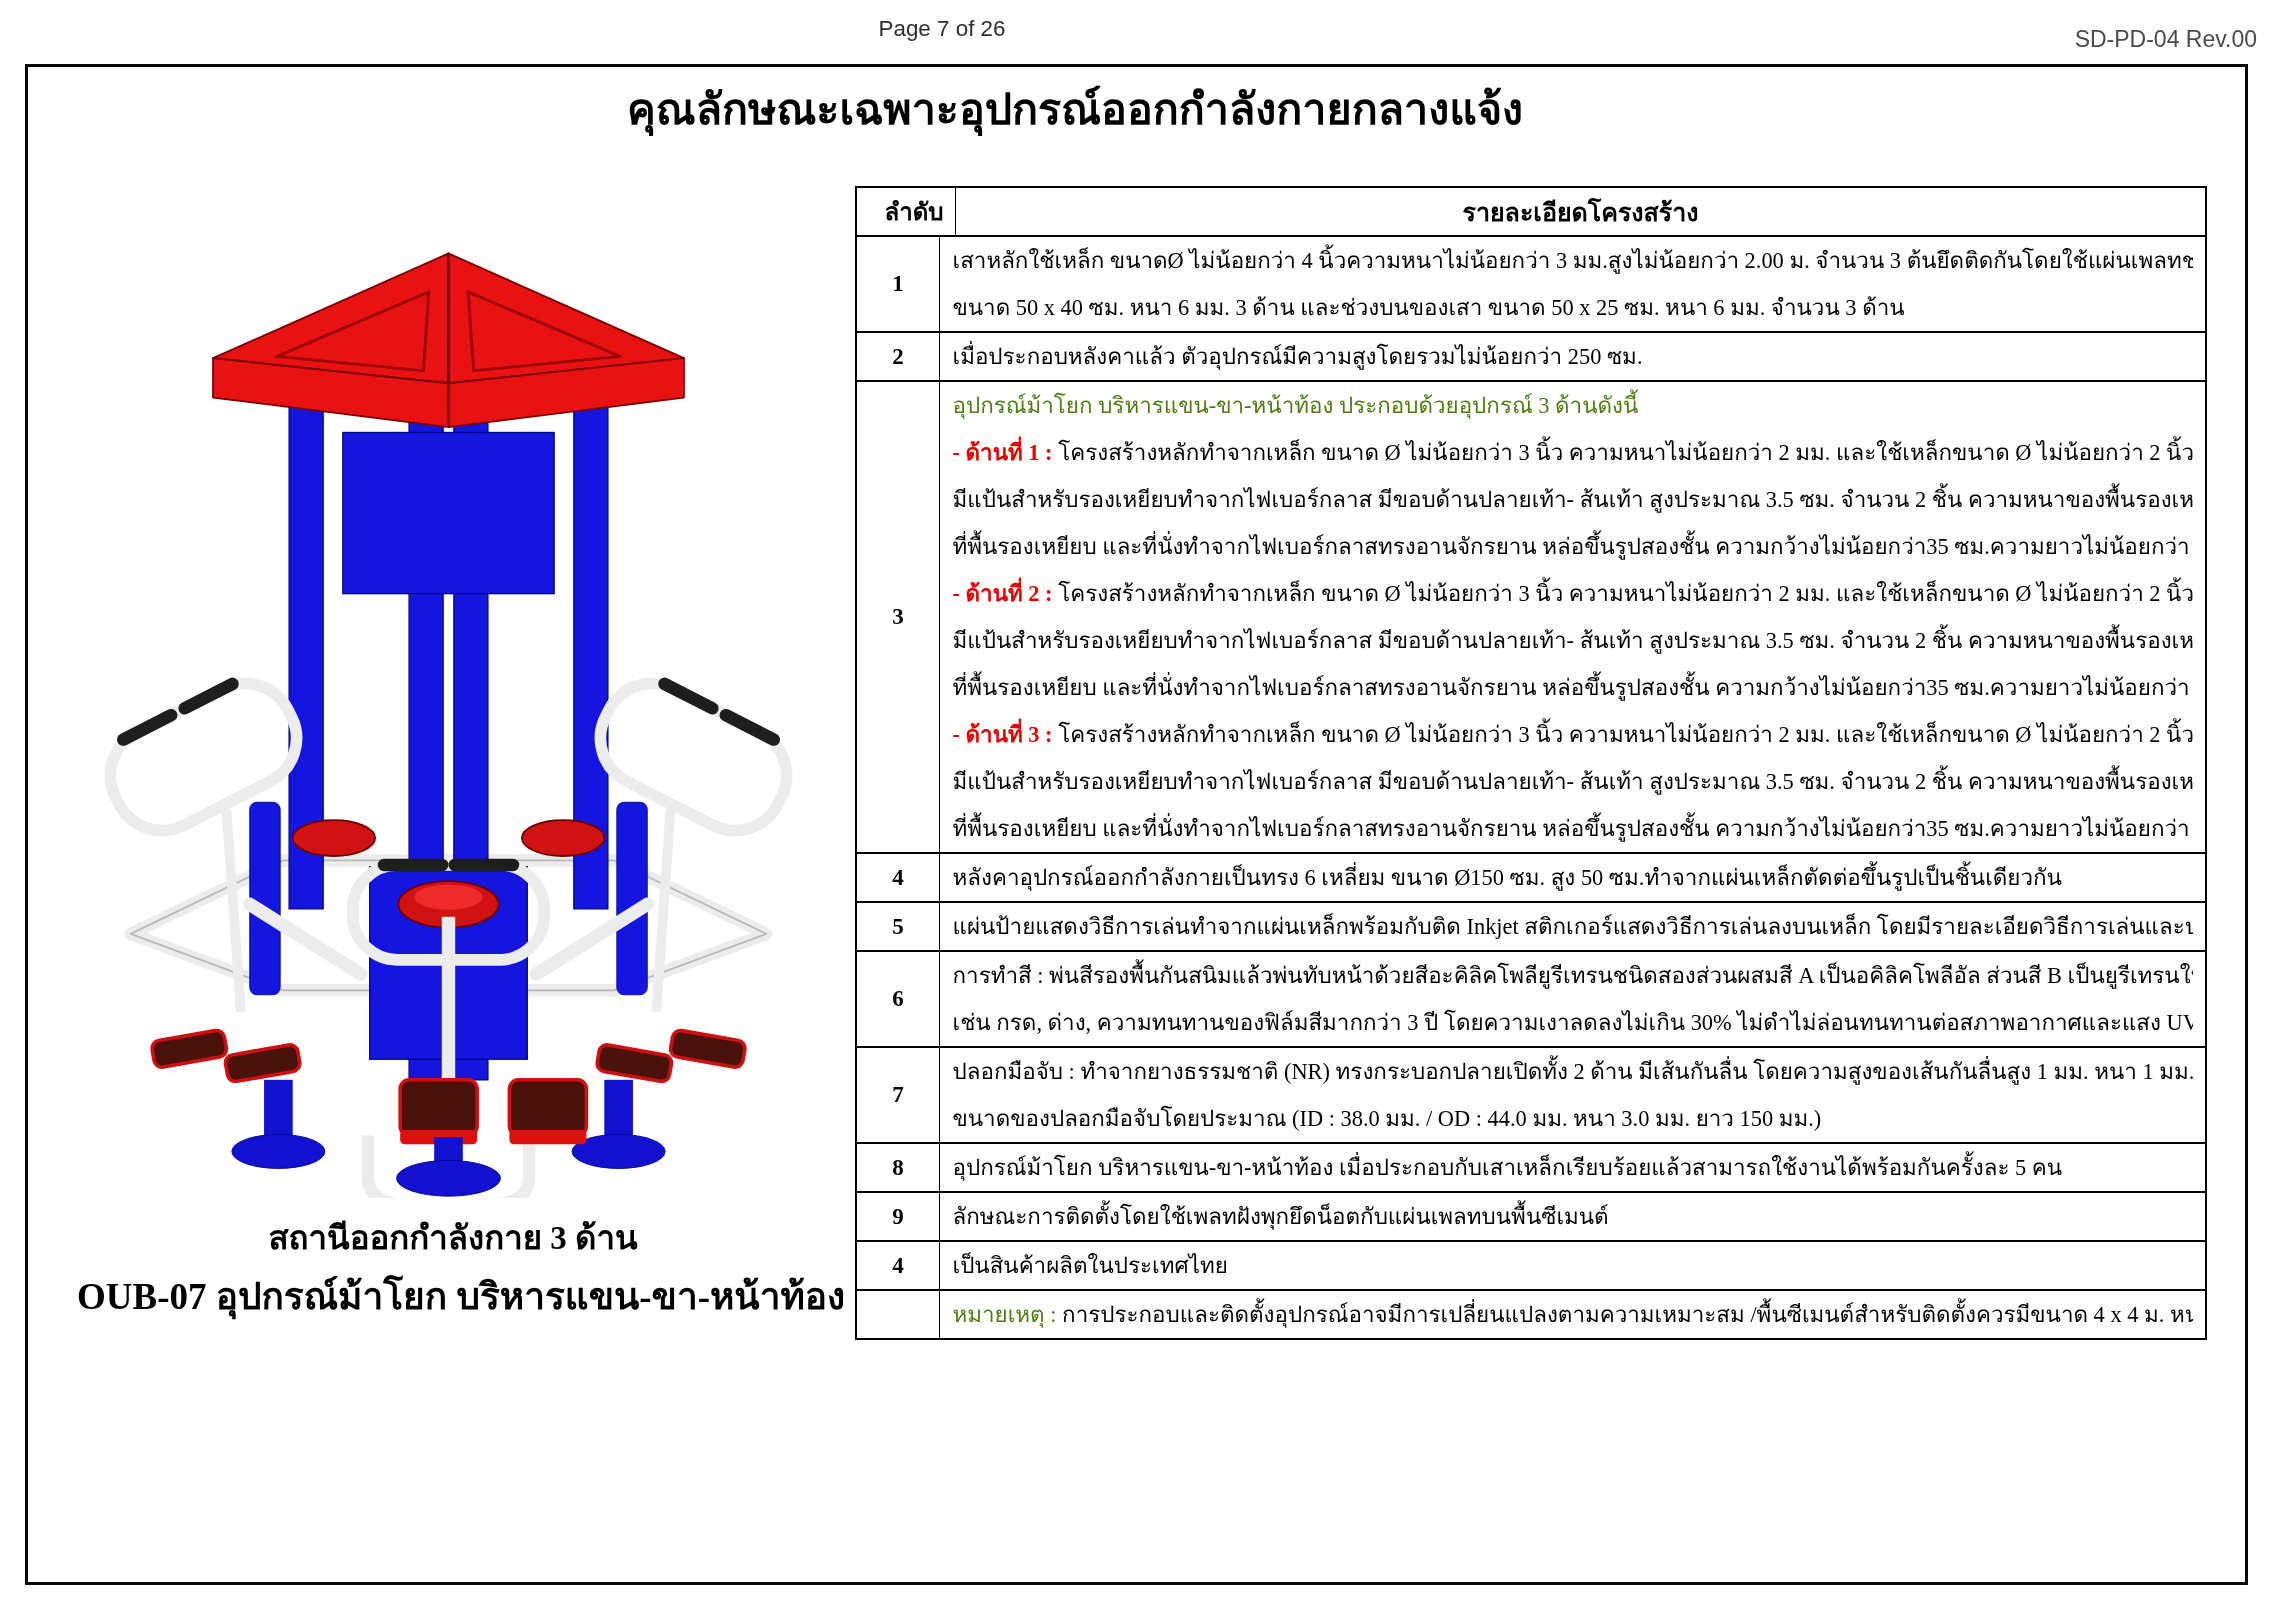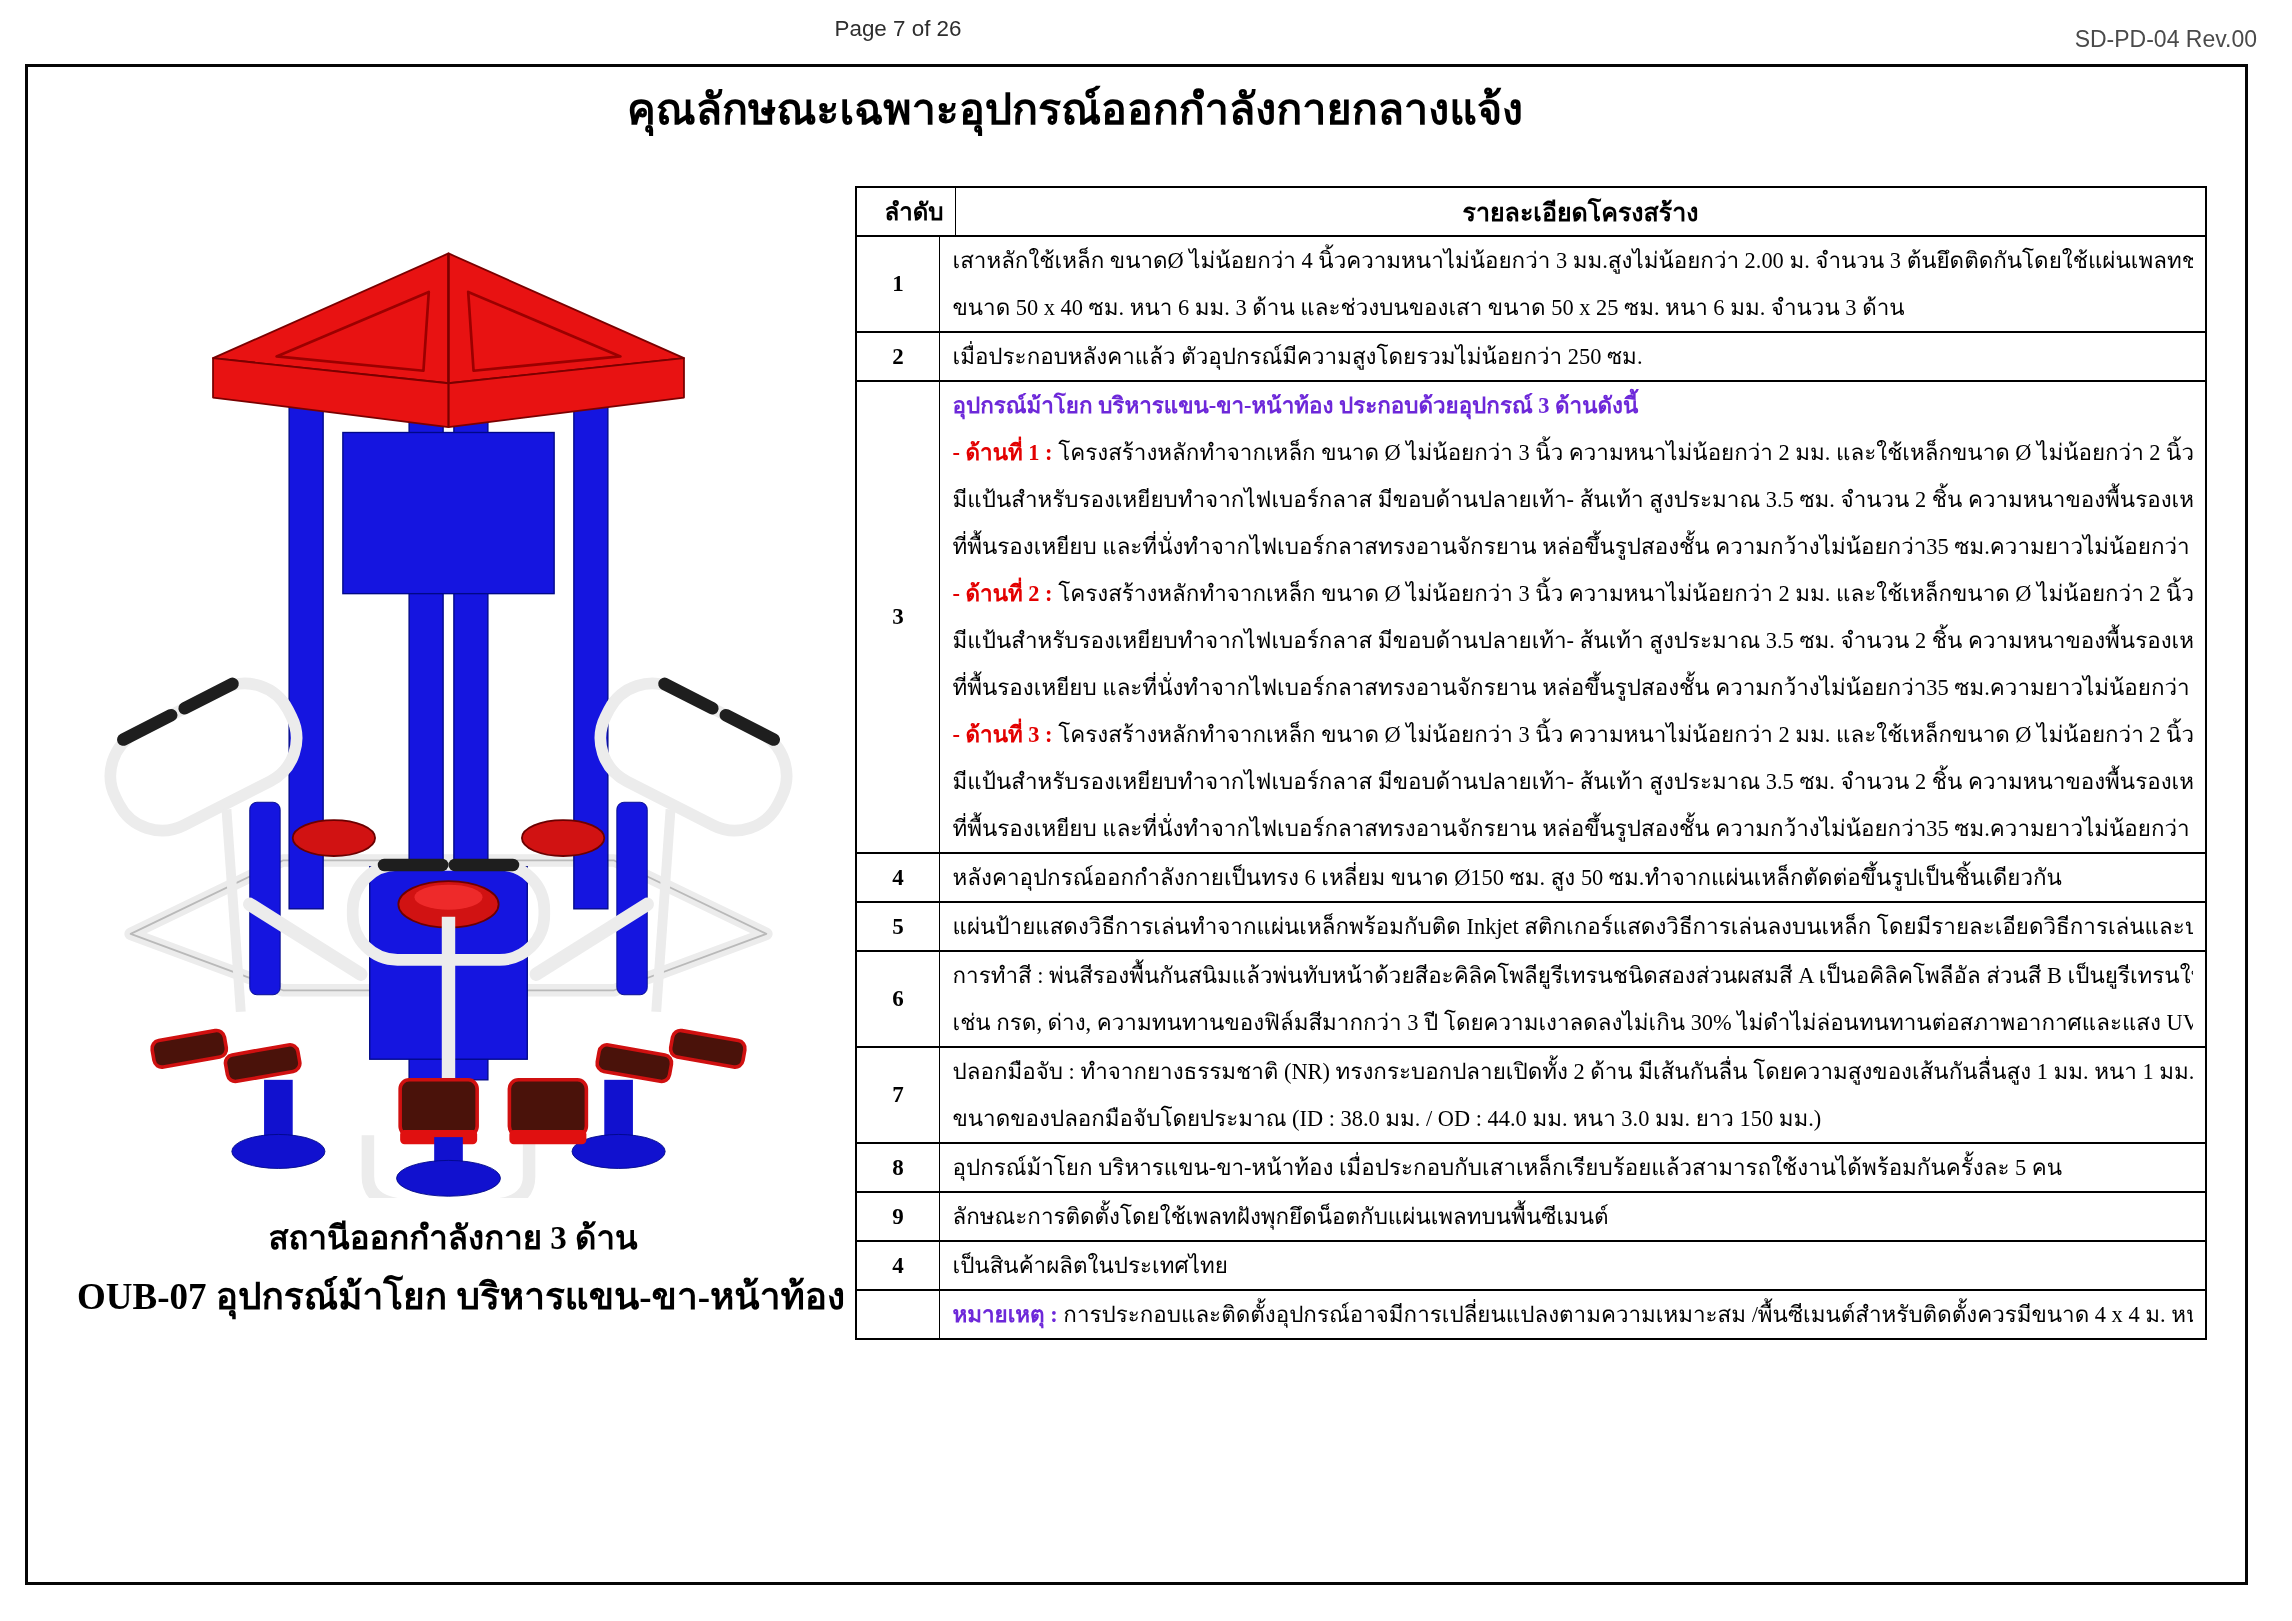--- a/index.html
+++ b/index.html
@@ -1,20 +1,20 @@
 <!DOCTYPE html>
 <html style="--roof-red: #e81212; --frame-blue: #1515e0; --tube-white: #ececec; --grip-black: #1e1e1e; --seat-red: #d11212; --pedal-brown: #4a120a; --base-blue: #1111cf; --label-red: #e30000;font-size:14.3px"><head>
 <meta charset="utf-8">
 <style>
   html,body{margin:0;padding:0;background:#ffffff;}
   body{width:2293px;height:1621px;position:relative;overflow:hidden;
        font-family:"Liberation Serif","DejaVu Serif",serif;color:#000;}
 
   
-  .runhead-center{position:absolute;left:750px;top:16px;width:296px;text-align:center;
+  .runhead-center{position:absolute;left:794px;top:16px;width:296px;text-align:center;
        font-family:"Liberation Sans","DejaVu Sans",sans-serif;font-size:22.4px;color:#2e2e2e;}
   .runhead-right{position:absolute;left:2024px;top:16px;width:233px;text-align:right;
        font-family:"Liberation Sans","DejaVu Sans",sans-serif;font-size:23px;color:#4a4a4a;margin-top:10px;}
 
   
   .page-frame{position:absolute;left:25px;top:64px;width:2223px;height:1521px;
        border:3.6px solid #060606;box-sizing:border-box;background:#fff;}
 
   .doc-title{position:absolute;left:627px;top:75px;width:860px;text-align:center;
        font-size:43px;font-weight:bold;white-space:nowrap;}
@@ -33,21 +33,21 @@
   .trow:last-child{border-bottom:none;}
   .cell-num{width:82px;flex:none;border-right:1.8px solid #000;display:flex;
        align-items:center;justify-content:center;font-weight:bold;font-size:23px;}
   .cell-det{flex:1;min-width:0;padding:0 12.5px;}
   .thead .cell-det{display:flex;align-items:center;justify-content:center;
        font-weight:bold;font-size:25px;}
   .thead{height:47px;}
   .thead .cell-num{font-size:24px;margin-left:16px;}
   .tline{line-height:47px;font-size:22.4px;white-space:nowrap;overflow:hidden;}
   .seg-n{font-weight:normal;color:#000;}
-  .seg-b{font-weight:bold;color:#6d28d9;}
+  .seg-b{font-weight:normal;color:#4d7c0f;}
   .seg-rb{font-weight:bold;color:var(--label-red,#e30000);}
 
   :root{
     --roof-red:#e81212; --frame-blue:#1515e0; --tube-white:#ececec;
     --grip-black:#1e1e1e; --seat-red:#d11212; --pedal-brown:#4a120a;
     --base-blue:#1111cf; --label-red:#e30000;
   }
 </style>
 </head>
 <body>

